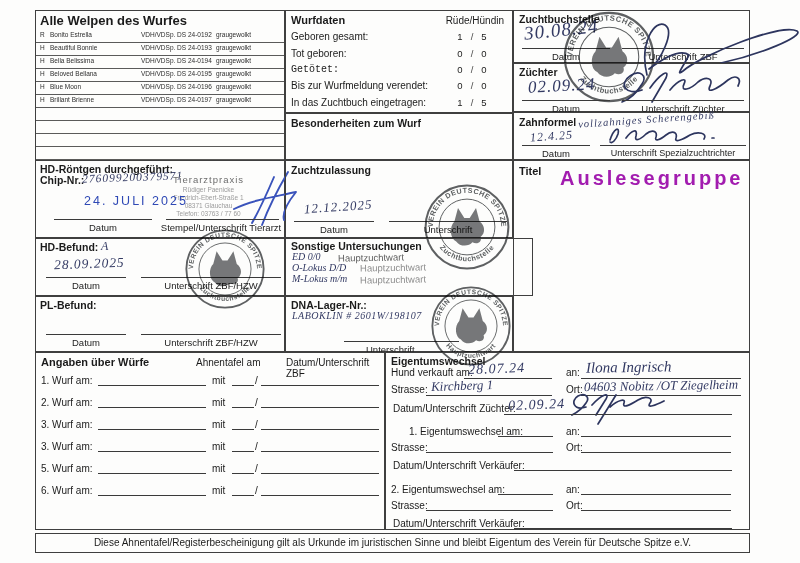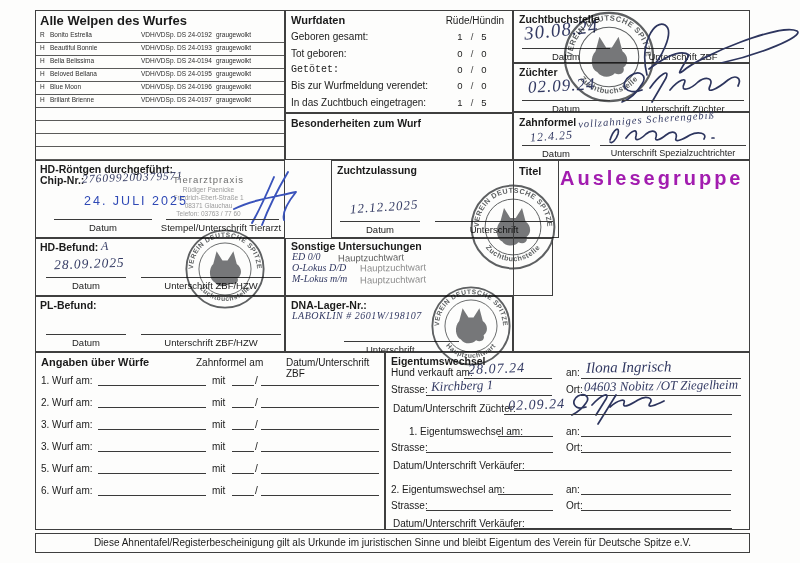--- a/index.html
+++ b/index.html
@@ -173,41 +173,41 @@
       <span class="s">/</span>
       <span class="v">5</span>
       <span class="sp"></span>
     </div>
   </div>
 
   <div class="bx" style="left:285px;top:113px;width:228px;height:47px;">
     <div class="abs b t105" style="left:5px;top:3px;">Besonderheiten zum Wurf</div>
   </div>
 
-  <div class="bx" style="left:285px;top:160px;width:228px;height:78px;margin-left:46px;">
+  <div class="bx" style="left:285px;top:160px;width:228px;height:78px;">
     <div class="abs b t105" style="left:5px;top:3px;">Zuchtzulassung</div>
     <div class="hw" style="left:18px;top:38px;font-size:13px;letter-spacing:1px;transform:rotate(-4deg);">12.12.2025</div>
     <div class="ln" style="left:8px;top:60px;width:80px;"></div>
     <div class="ln" style="left:103px;top:60px;width:118px;"></div>
     <div class="lbl c" style="left:8px;top:63px;width:80px;">Datum</div>
     <div class="lbl c" style="left:103px;top:63px;width:118px;">Unterschrift</div>
     <svg class="stamp" style="left:136px;top:21px;" width="90" height="90" viewBox="0 0 100 100">
       <defs>
         <path id="s3t" d="M12,50 a38,38 0 0,1 76,0"></path>
         <path id="s3b" d="M12,50 a38,38 0 0,0 76,0"></path>
       </defs>
       <circle class="st-ring" cx="50" cy="50" r="46"></circle>
       <circle class="st-ring thin" cx="50" cy="50" r="31"></circle>
       <path class="st-dog" d="M36,44 L40,29 L47,40 L53,40 L60,29 L64,44 C70,48 71,57 65,61 C67,66 62,70 56,67 C52,72 42,72 38,66 C31,63 30,50 36,44 Z"></path>
       <text class="st-txt"><textPath href="#s3t" startOffset="50%" text-anchor="middle">VEREIN DEUTSCHE SPITZE</textPath></text>
       <text class="st-txt"><textPath href="#s3b" startOffset="50%" text-anchor="middle">Zuchtbuchstelle</textPath></text>
     </svg>
   </div>
 
-  <div class="bx" style="left:285px;top:238px;width:268px;height:58px;">
+  <div class="bx" style="left:285px;top:238px;width:248px;height:58px;">
     <div class="abs b t105" style="left:5px;top:1px;">Sonstige Untersuchungen</div>
     <div class="hw" style="left:6px;top:12px;font-size:10px;">ED 0/0</div>
     <div class="stampword" style="left:52px;top:13px;color:#5f5f5f;">Hauptzuchtwart</div>
     <div class="hw" style="left:6px;top:23px;font-size:10px;">O-Lokus D/D</div>
     <div class="stampword" style="left:74px;top:23px;">Hauptzuchtwart</div>
     <div class="hw" style="left:6px;top:34px;font-size:10px;">M-Lokus m/m</div>
     <div class="stampword" style="left:74px;top:35px;">Hauptzuchtwart</div>
   </div>
 
   <div class="bx" style="left:285px;top:296px;width:228px;height:56px;">
@@ -276,21 +276,21 @@
     <div class="lbl c" style="left:86px;top:35px;width:146px;font-size:9px;">Unterschrift Spezialzuchtrichter</div>
   </div>
 
   <div class="bx" style="left:513px;top:160px;width:237px;height:192px;">
     <div class="abs b t11" style="left:5px;top:4px;">Titel</div>
     <div class="abs b teal" style="left:46px;top:6px;font-size:20px;letter-spacing:3px;">Auslesegruppe</div>
   </div>
 
   <div class="bx" style="left:35px;top:352px;width:350px;height:178px;">
     <div class="abs b t11" style="left:5px;top:3px;">Angaben über Würfe</div>
-    <div class="abs t10" style="left:160px;top:4px;">Zahnformel am</div>
+    <div class="abs t10" style="left:160px;top:4px;">Ahnentafel am</div>
     <div class="abs t10" style="left:250px;top:4px;">Datum/Unterschrift ZBF</div>
 
     <div class="abs t10" style="left:5px;top:22px;">1. Wurf am:</div>
     <div class="ln" style="left:62px;top:32px;width:108px;"></div>
     <div class="abs t10" style="left:176px;top:22px;">mit</div>
     <div class="ln" style="left:196px;top:32px;width:22px;"></div>
     <div class="abs t10" style="left:219px;top:22px;">/</div>
     <div class="ln" style="left:225px;top:32px;width:118px;"></div>
 
     <div class="abs t10" style="left:5px;top:44px;">2. Wurf am:</div>

